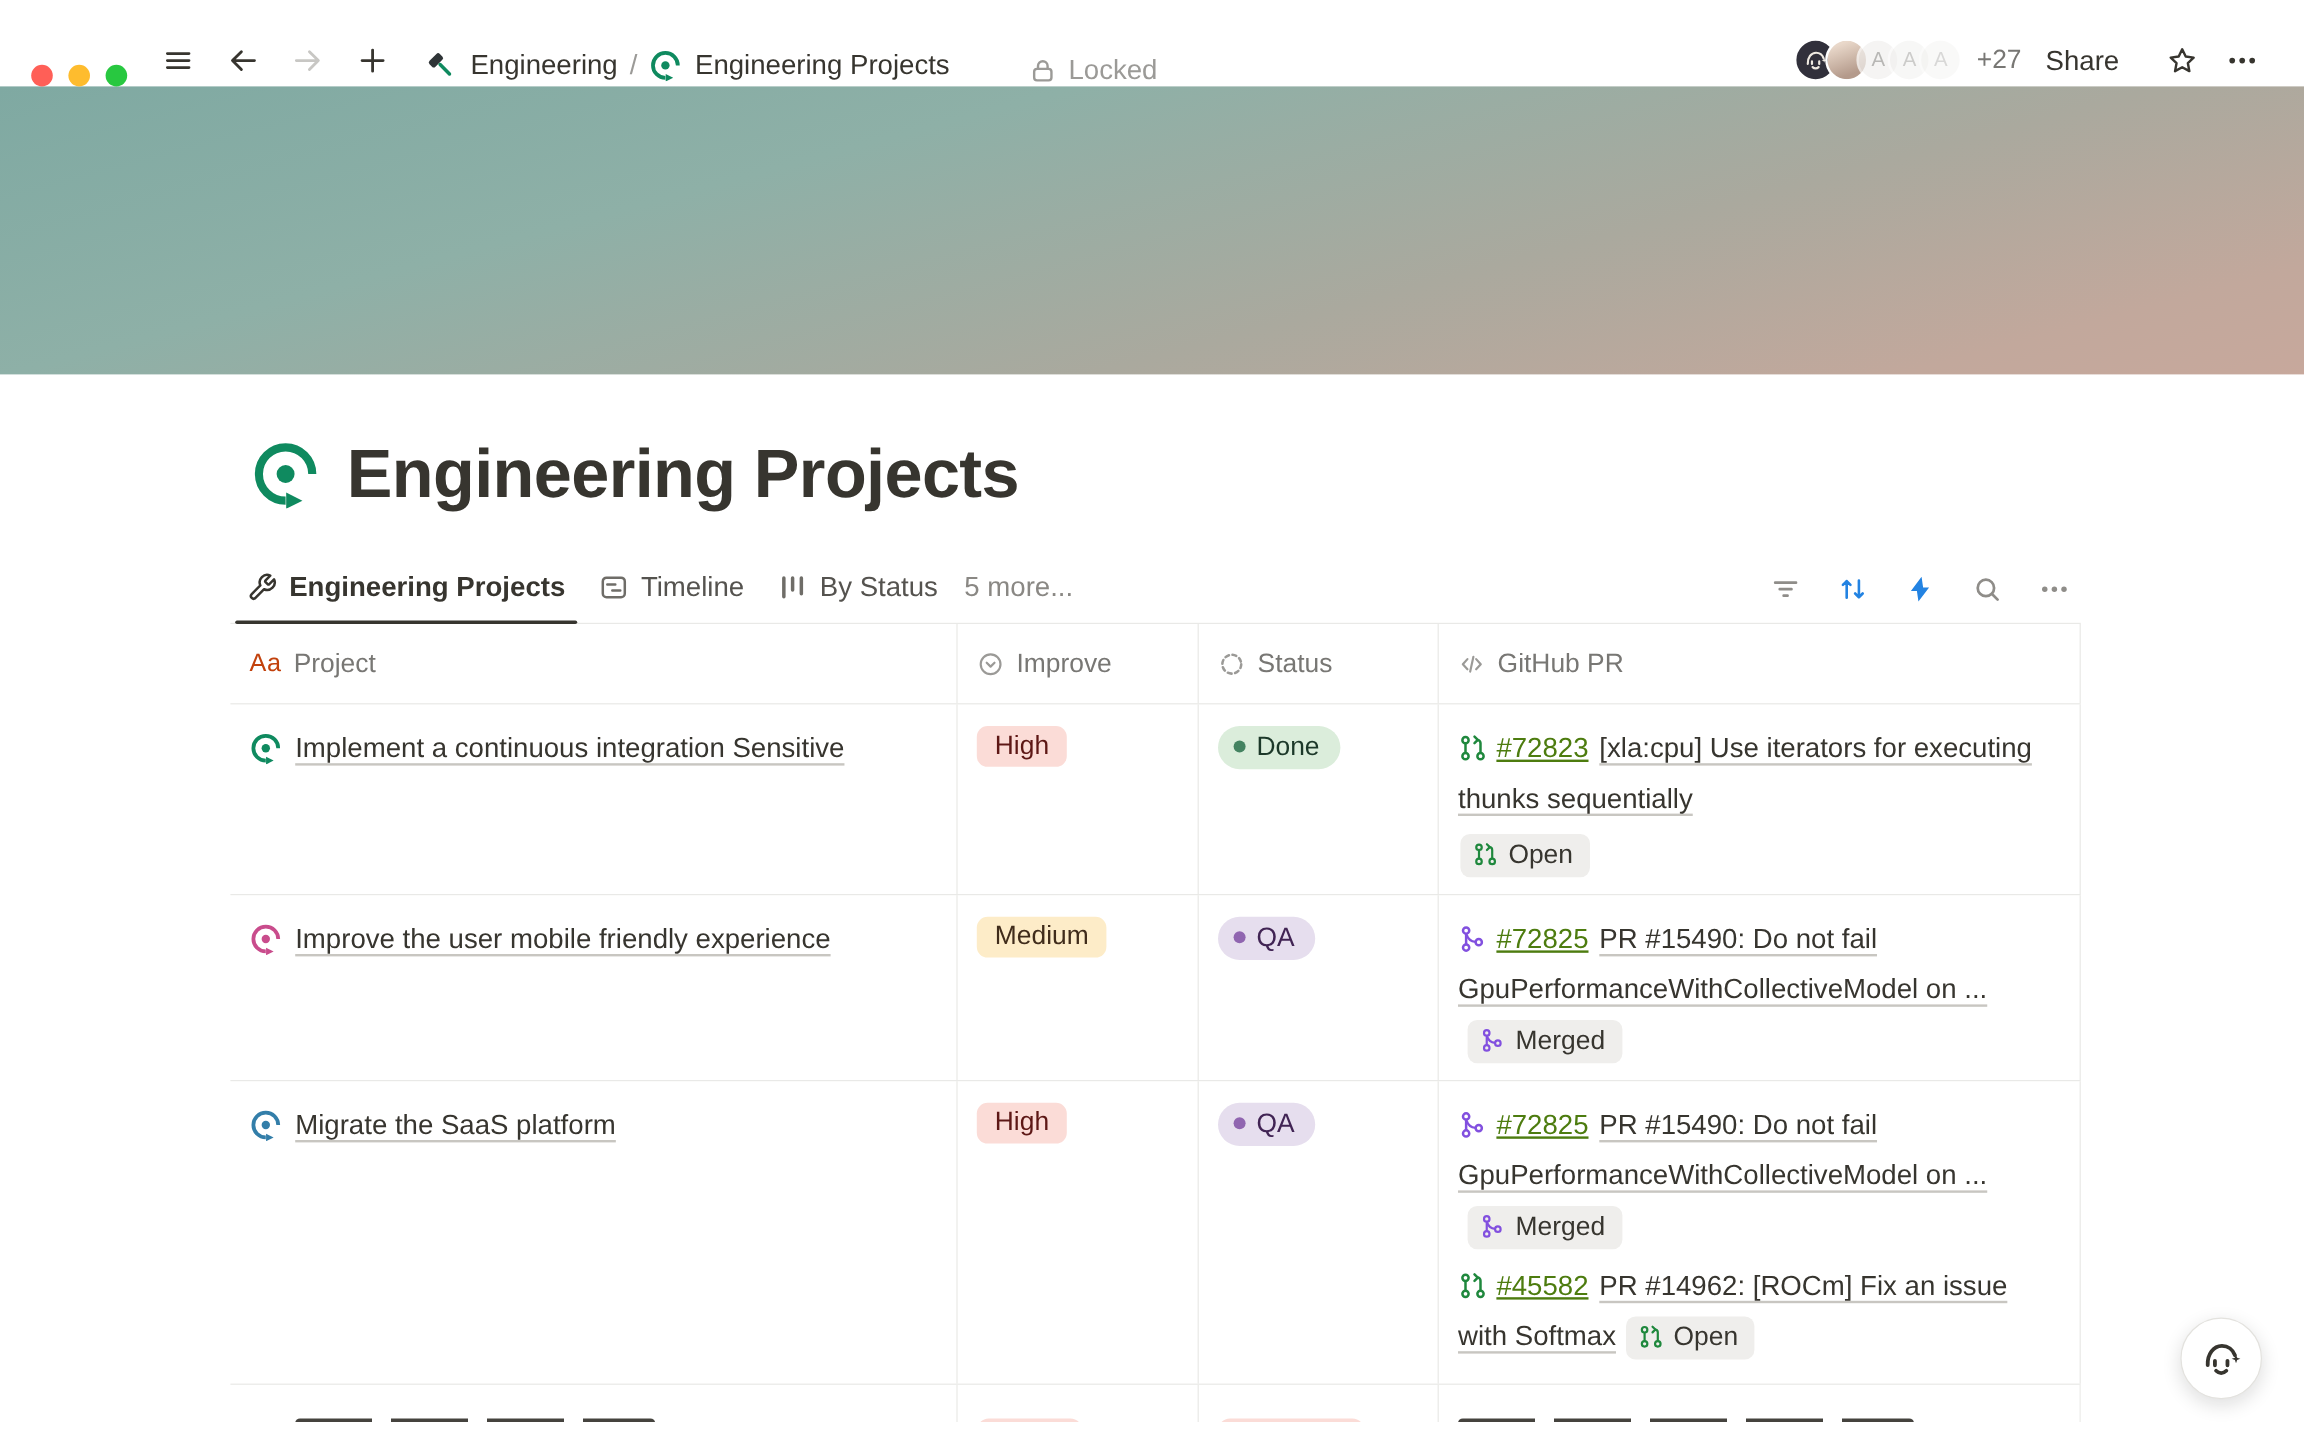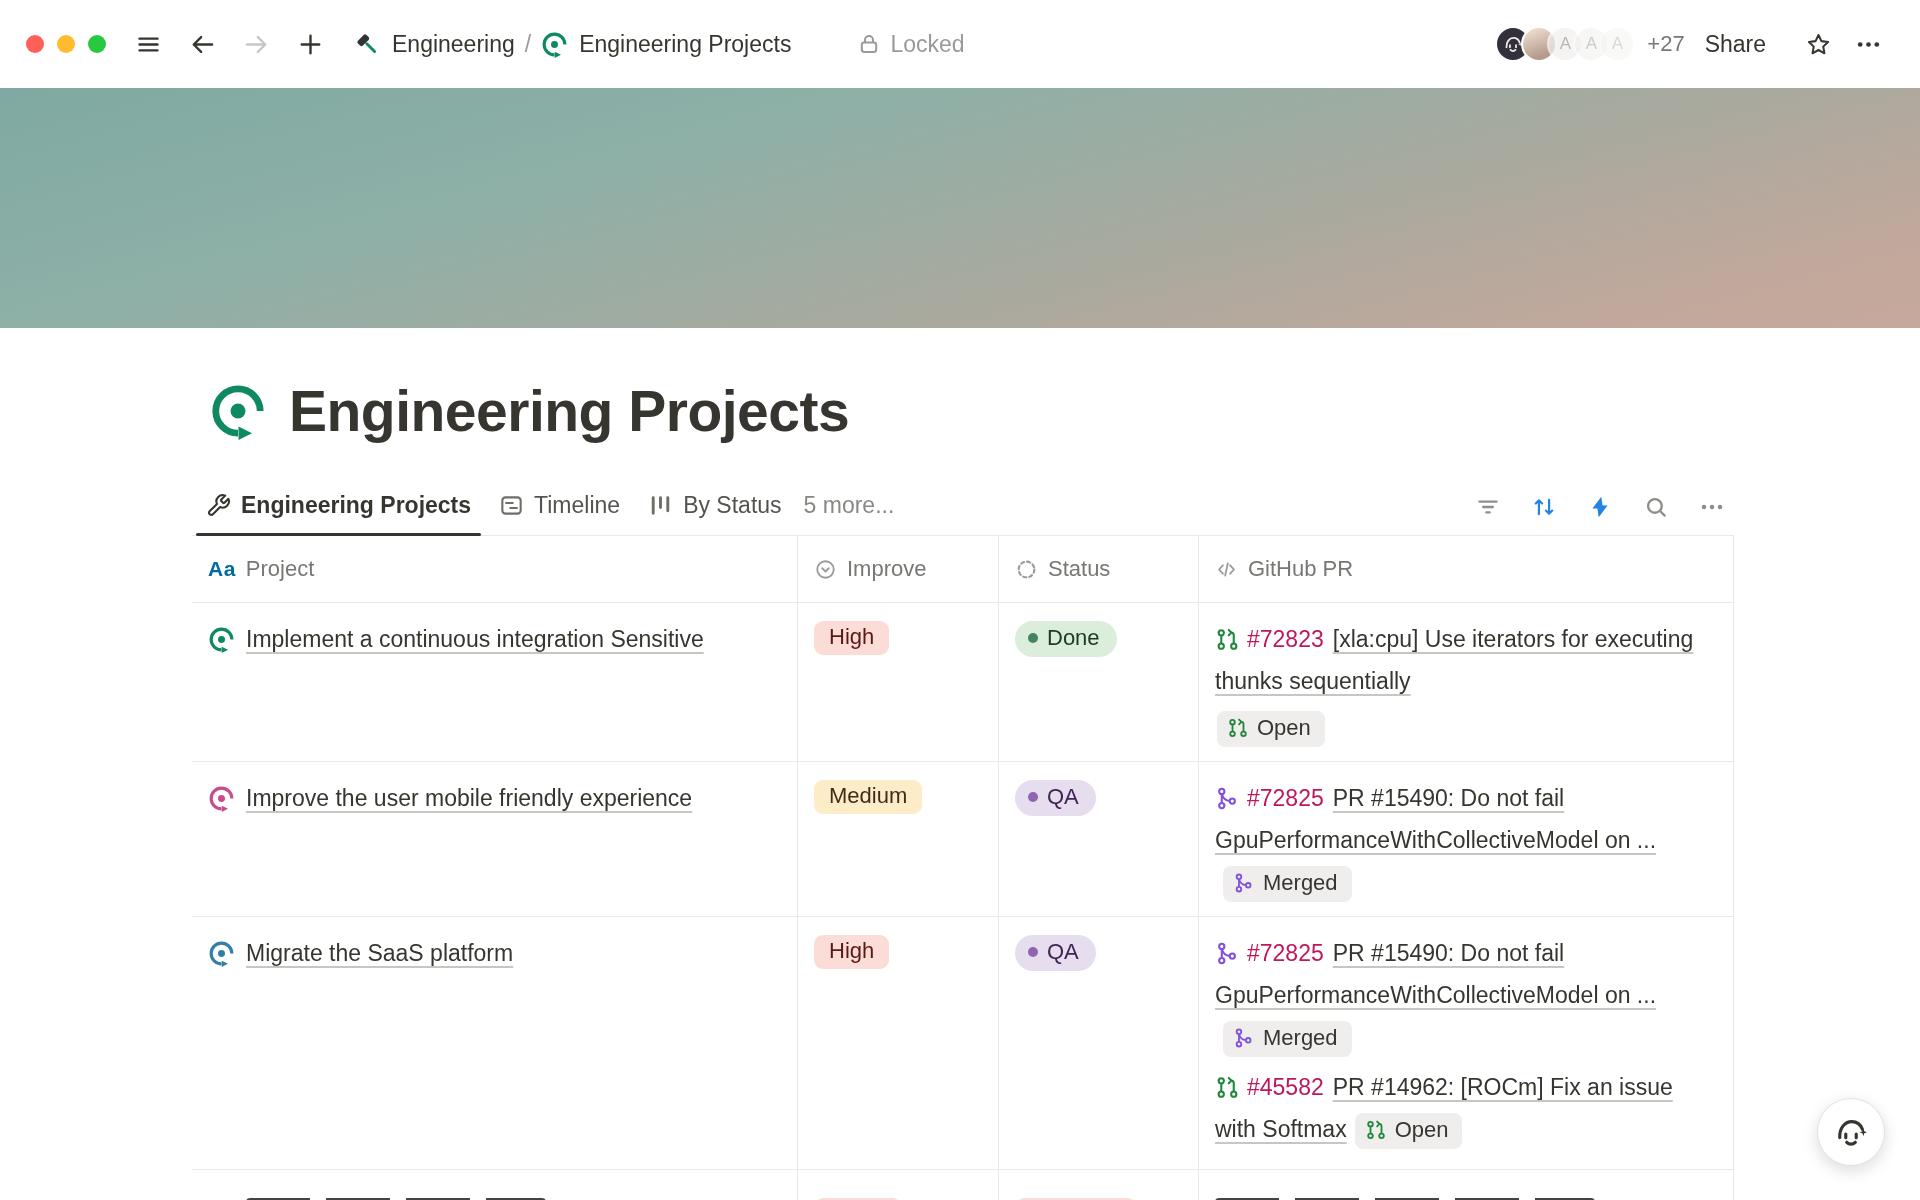--- a/index.html
+++ b/index.html
@@ -5,21 +5,21 @@
   * { margin:0; padding:0; box-sizing:border-box; }
   html,body { width:1920px; height:1200px; }
   body {
     font-family:"Liberation Sans", sans-serif;
     color:#37352f; background:#fff; overflow:hidden; position:relative;
   }
   svg { display:block; }
   .defs { position:absolute; width:0; height:0; overflow:hidden; }
 
   
-  .titlebar { height:88px; display:flex; align-items:center; padding:0 30px 0 26px; background:#fff; }
+  .titlebar { height:72px; display:flex; align-items:flex-end; padding:0 30px 0 26px; background:#fff; }
   .traffic { display:flex; gap:13px; margin-right:20px; }
   .tl { width:18px; height:18px; border-radius:50%; cursor:pointer; }
   .tl.red{background:#ff5f57}.tl.yellow{background:#febc2e}.tl.green{background:#28c840}
   .nav-btns{display:flex;align-items:center;gap:10px;}
   .tbtn{width:44px;height:44px;display:flex;align-items:center;justify-content:center;background:none;border:none;border-radius:6px;color:#37352f;cursor:pointer;}
   .tbtn svg{width:27px;height:27px;}
   .tbtn.disabled{color:#c8c7c4;}
   .breadcrumb{display:flex;align-items:center;margin-left:16px;font-size:23px;white-space:nowrap;}
   .crumb{display:flex;align-items:center;gap:11px;cursor:pointer;padding:4px 6px;border-radius:6px;}
   .crumb .cicon svg{width:27px;height:27px;}
@@ -62,21 +62,21 @@
   .va-btn{width:44px;height:40px;display:flex;align-items:center;justify-content:center;background:none;border:none;border-radius:6px;color:#8f8d89;cursor:pointer;}
   .va-btn svg{width:26px;height:26px;}
   .va-btn.blue{color:#2383e2;}
 
   
   .table{margin-left:192px;width:1542px;font-size:23px;}
   .thead,.tr{display:grid;grid-template-columns:606px 201px 200px 535px;}
   .thead{height:67px;border-bottom:1px solid #e9e9e7;color:#787774;font-size:22px;}
   .th{display:flex;align-items:center;gap:10px;padding:0 16px;border-right:1px solid #e9e9e7;cursor:pointer;}
   .th .hicon svg{width:23px;height:23px;color:#9b9a97;}
-  .aa{font-size:21px;color:#0369a1;font-weight:700;letter-spacing:.5px;}
+  .aa{font-size:21px;color:#c2410c;font-weight:400;letter-spacing:.5px;}
   .tr{border-bottom:1px solid #e9e9e7;}
   .td{padding:15px 16px 13px;border-right:1px solid #e9e9e7;}
   .tr.r1{min-height:153px;} .tr.r2{min-height:151px;} .tr.r3{min-height:253px;}
   .td-project{display:flex;align-items:flex-start;gap:11px;}
   .row-icon svg{width:27px;height:27px;margin-top:8px;}
   .c-green{color:#0f8a5f}.c-pink{color:#c94c8c}.c-blue{color:#337ea9}
   .row-title{font-weight:500;line-height:42px;max-width:480px;cursor:pointer;
     text-decoration:underline;text-decoration-color:#c8c6c1;text-decoration-thickness:1.5px;text-underline-offset:5px;}
   .pill{display:inline-block;padding:3px 15px 5px;border-radius:9px;font-size:22px;font-weight:500;margin-top:3px;cursor:pointer;}
   .pill.red{background:#fbdcd7;color:#5d1715;}
@@ -84,21 +84,21 @@
   .status-pill{display:inline-flex;align-items:center;gap:9px;padding:4px 17px 6px 13px;border-radius:999px;font-size:22px;font-weight:500;margin-top:3px;cursor:pointer;}
   .status-pill .dot{width:10px;height:10px;border-radius:50%;}
   .status-pill.green{background:#dbeddb;color:#1c3829;} .status-pill.green .dot{background:#448361;}
   .status-pill.purple{background:#e6deee;color:#412454;} .status-pill.purple .dot{background:#9065b0;}
   .td-github{line-height:42px;overflow-wrap:anywhere;}
   .pr{cursor:pointer;}
   .pr + .pr{margin-top:8px;}
   .pr-icon{display:inline-block;vertical-align:-5px;margin-right:7px;}
   .pr-icon svg{width:25px;height:25px;}
   .ic-green{color:#1f883d;} .ic-purple{color:#8250df;}
-  .pr-num{color:#be185d;margin-right:9px;}
+  .pr-num{color:#4d7c0f;margin-right:9px;text-decoration:underline;}
   .pr-link{font-weight:500;text-decoration:underline;text-decoration-color:#c8c6c1;text-decoration-thickness:1.5px;text-underline-offset:5px;}
   .state-pill{display:inline-flex;align-items:center;gap:8px;background:#efeeec;border-radius:8px;padding:2px 14px 4px 10px;font-size:22px;font-weight:500;color:#37352f;vertical-align:middle;margin-left:8px;line-height:30px;}
   .state-pill svg{width:22px;height:22px;}
   .pr-footer{margin-top:4px;margin-left:2px;}
   .pr-footer .state-pill{margin-left:0;}
 
   
   .tr.partial{height:31px;overflow:hidden;border-bottom:none;}
   .sliver{display:inline-block;height:36px;margin-top:13px;}
   .sliver.txt{background:repeating-linear-gradient(90deg,#45433e 0 64px,transparent 64px 80px);border-radius:4px;}

